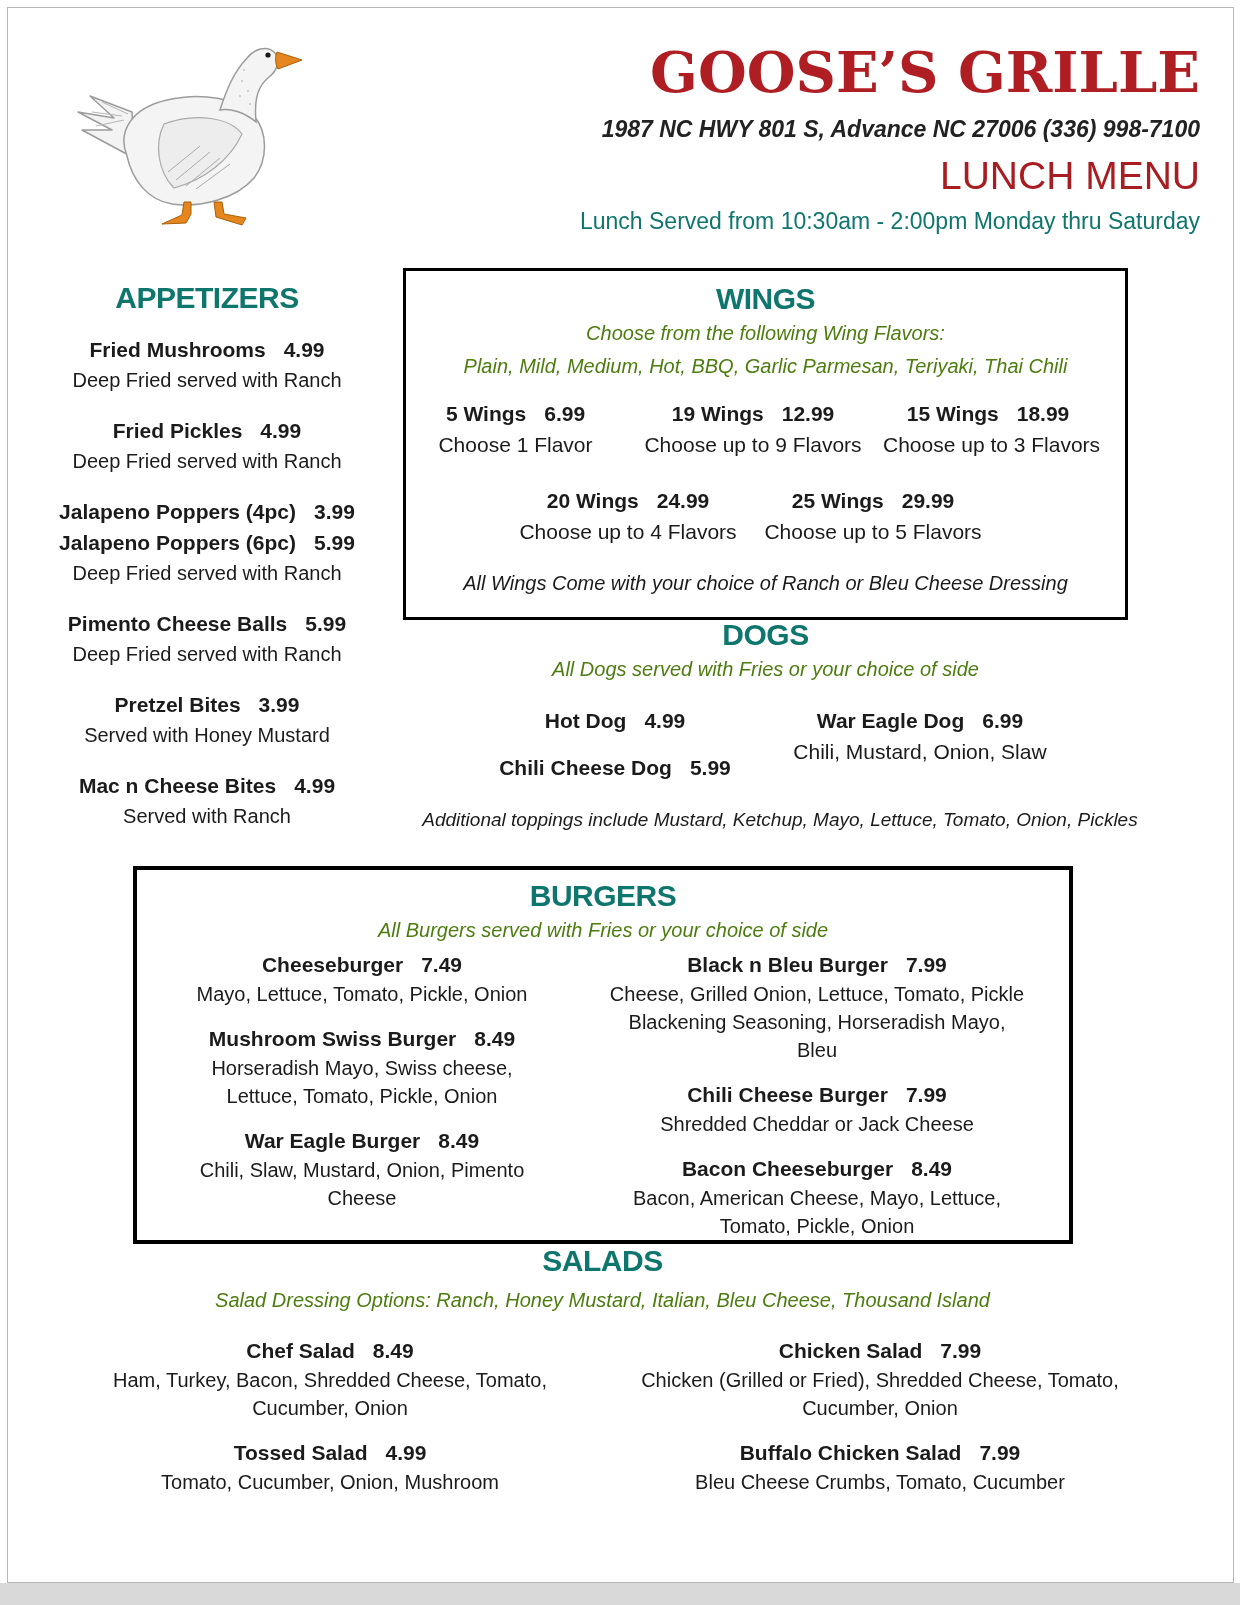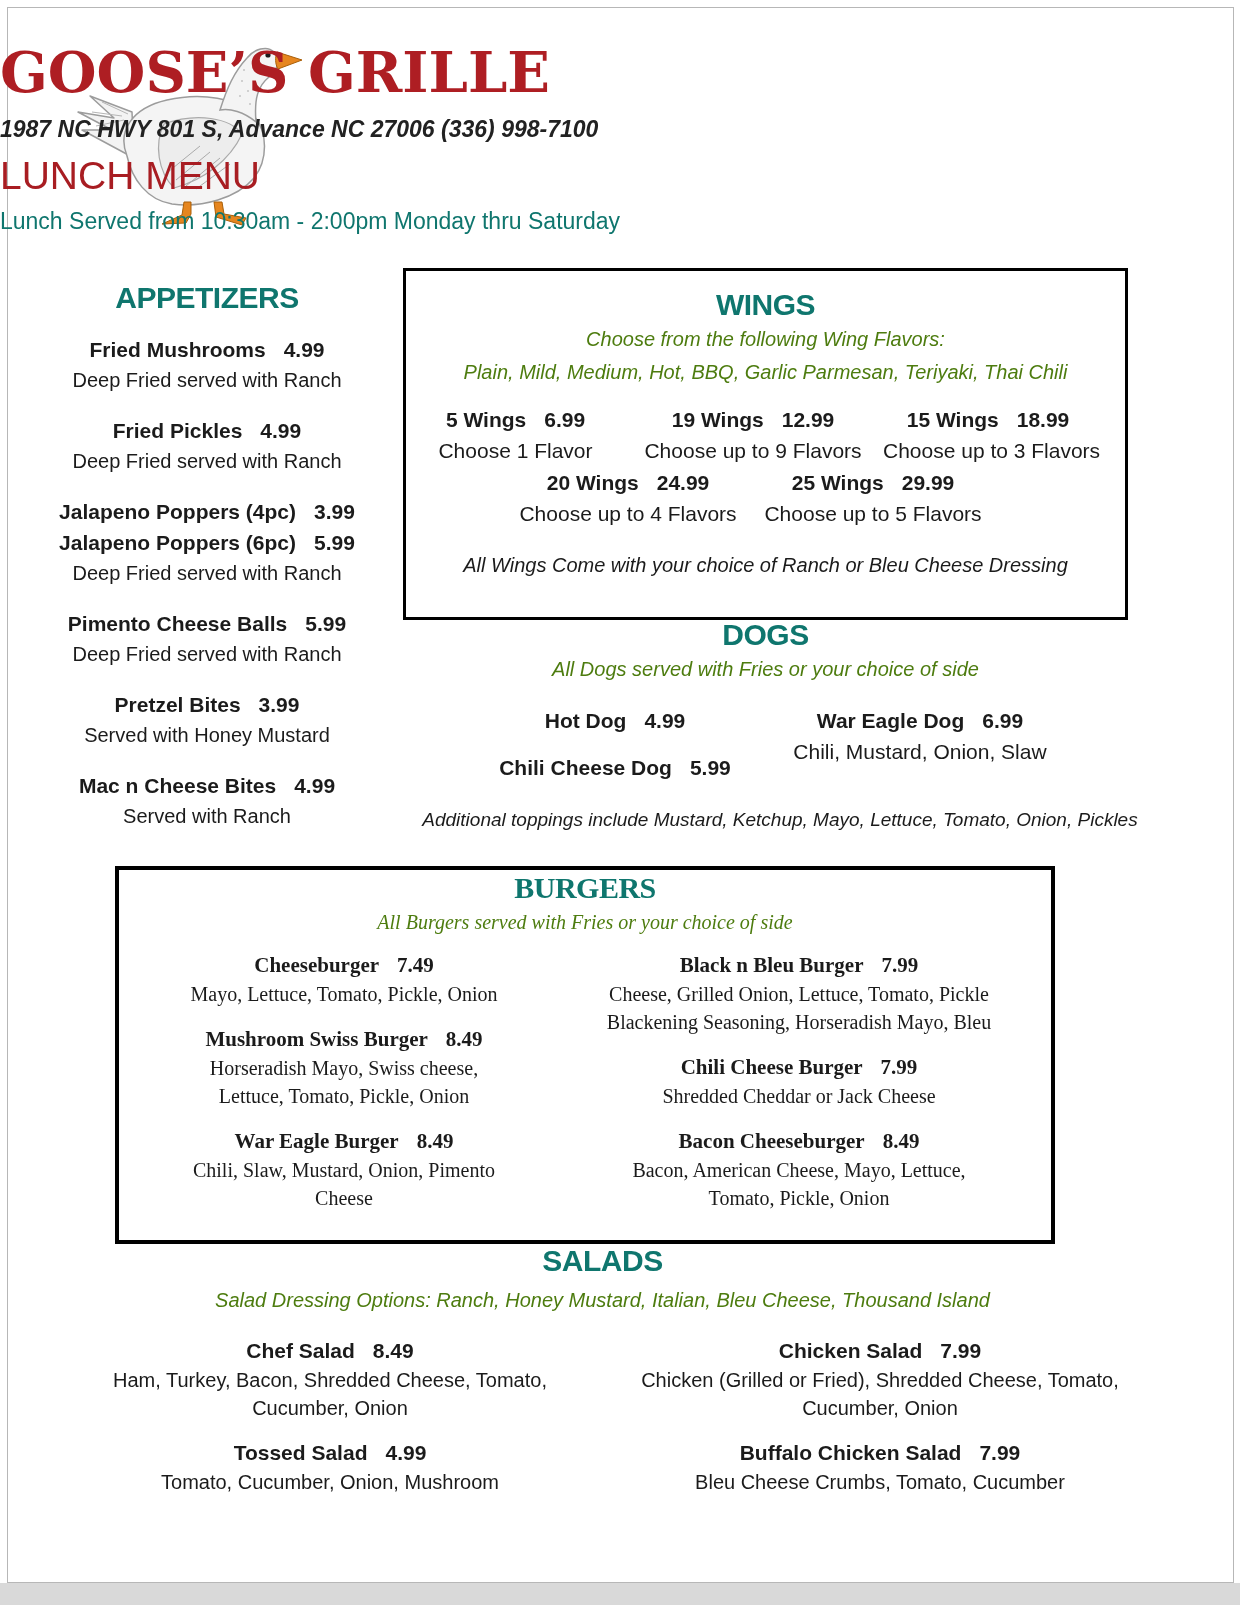--- a/index.html
+++ b/index.html
@@ -10,21 +10,21 @@
   .page-edge {
     position:absolute; left:7px; top:7px; width:1225px; height:1574px;
     border:1px solid #b7b7b7; background:#ffffff;
   }
   .bottom-strip {
     position:absolute; left:0; top:1583px; width:1240px; height:22px; background:#d9d9d9;
   }
 
   
   .goose { position:absolute; left:72px; top:36px; width:245px; height:192px; }
-  .header-text { position:absolute; left:0; top:42px; width:1200px; text-align:left; }
+  .header-text { position:absolute; left:0; top:42px; width:1200px; text-align:right; }
   .restaurant-title {
     font-family:"DejaVu Serif", serif; font-weight:bold; font-size:56px; line-height:60px;
     color:#ae1e23; letter-spacing:0px;
   }
   .address { margin-top:12px; font-size:23px; line-height:30px; font-style:italic; font-weight:bold; color:#222; }
   .menu-title { margin-top:6px; font-size:39px; line-height:52px; color:#a81d22; }
   .hours { margin-top:4px; font-size:23px; line-height:30px; color:#0f766e; }
 
   
   .section-heading { font-size:30px; line-height:36px; font-weight:bold; letter-spacing:-0.5px; color:#0f766e; }
@@ -37,46 +37,46 @@
   .apps .menu-item { margin-bottom:19px; }
   .apps .item-name { line-height:31px; }
 
   
   .apps { position:absolute; left:28px; top:280px; width:358px; text-align:center; }
   .apps .section-heading { margin-bottom:18px; }
 
   
   .wings-box {
     position:absolute; left:403px; top:268px; width:725px; height:352px;
-    border:3px solid #000; box-sizing:border-box; text-align:center; padding-top:16px;
+    border:3px solid #000; box-sizing:border-box; text-align:center; padding-top:10px;
   }
   .wings-row { display:flex; justify-content:center; padding-right:30px; }
   .wings-row .tier { text-align:center; }
   .row1 { margin-top:16px; }
   .row1 .tier:nth-child(1){ width:215px; }
   .row1 .tier:nth-child(2){ width:260px; }
   .row1 .tier:nth-child(3){ width:210px; }
-  .row2 { margin-top:2px; }
+  .row2 { margin-top:26px; }
   .row2 .tier { width:245px; }
   .tier-desc { font-size:21px; line-height:31px; white-space:nowrap; }
   .wings-footer { margin-top:20px; font-style:italic; font-size:20px; line-height:32px; }
 
   
   .dogs-head { position:absolute; left:403px; top:617px; width:725px; text-align:center; }
   .dogs-col1 { position:absolute; left:450px; top:706px; width:330px; text-align:center; }
   .dogs-col1 .item-name { display:block; margin-bottom:17px; }
   .dogs-col2 { position:absolute; left:755px; top:706px; width:330px; text-align:center; }
   .dogs-col2 .item-desc { font-size:21px; line-height:31px; }
   .dogs-footer { position:absolute; left:410px; top:804px; width:740px; text-align:center;
     font-style:italic; font-size:19px; line-height:32px; }
 
   
   .burgers-box {
-    position:absolute; left:115px; top:866px; width:940px; height:378px;
-    border:4px solid #000; box-sizing:border-box; text-align:center; font-family:Liberation Serif, serif;
+    position:absolute; left:133px; top:866px; width:940px; height:378px;
+    border:4px solid #000; box-sizing:border-box; text-align:center; padding-top:8px;
   }
   .burgers-col-left  { position:absolute; left:30px;  top:80px; width:390px; text-align:center; }
   .burgers-col-right { position:absolute; left:470px; top:80px; width:420px; text-align:center; }
 
   
   .salads-head { position:absolute; left:0; top:1243px; width:1205px; text-align:center; }
   .salads-head .subtitle { line-height:34px; margin-top:4px; }
   .salads-col-left  { position:absolute; left:55px;  top:1336px; width:550px; text-align:center; }
   .salads-col-right { position:absolute; left:600px; top:1336px; width:560px; text-align:center; }
 </style>

